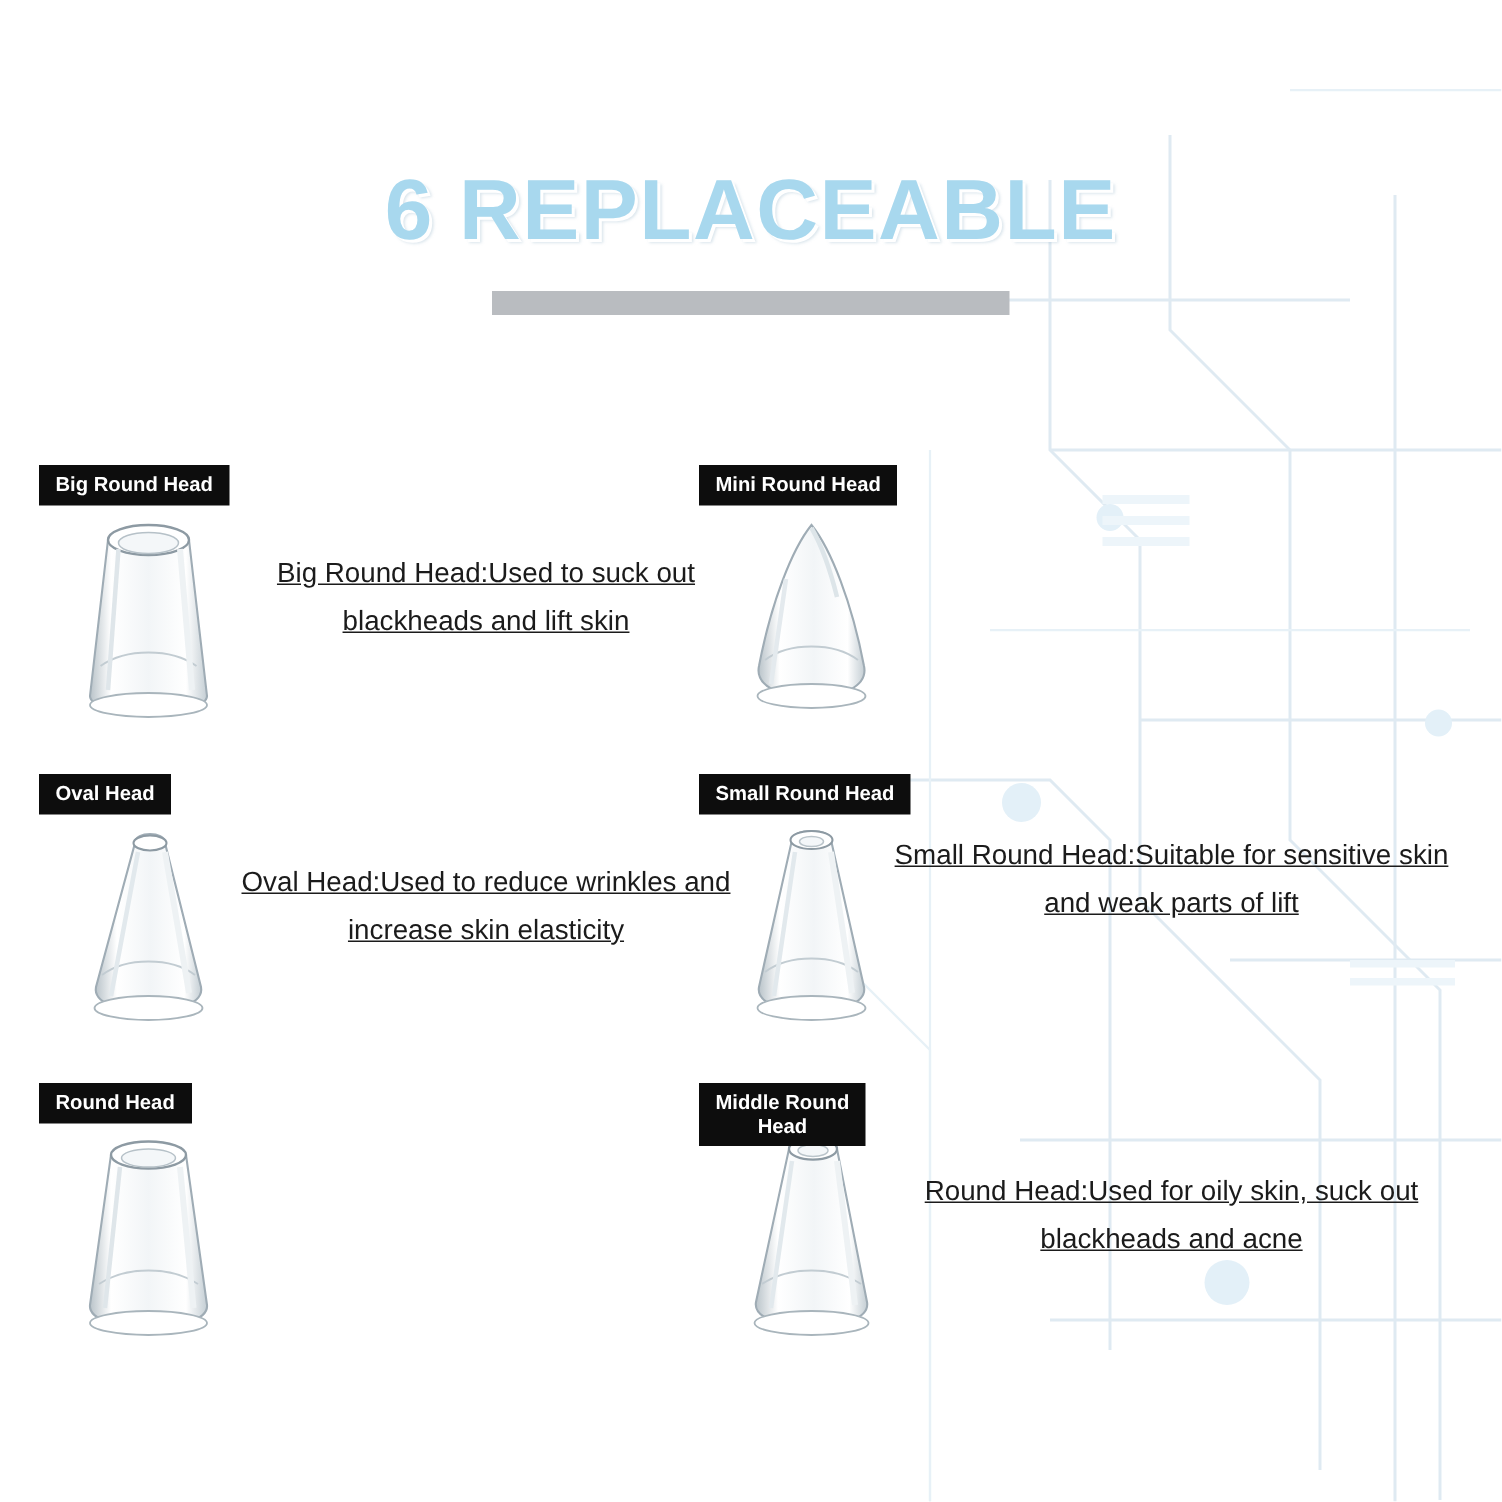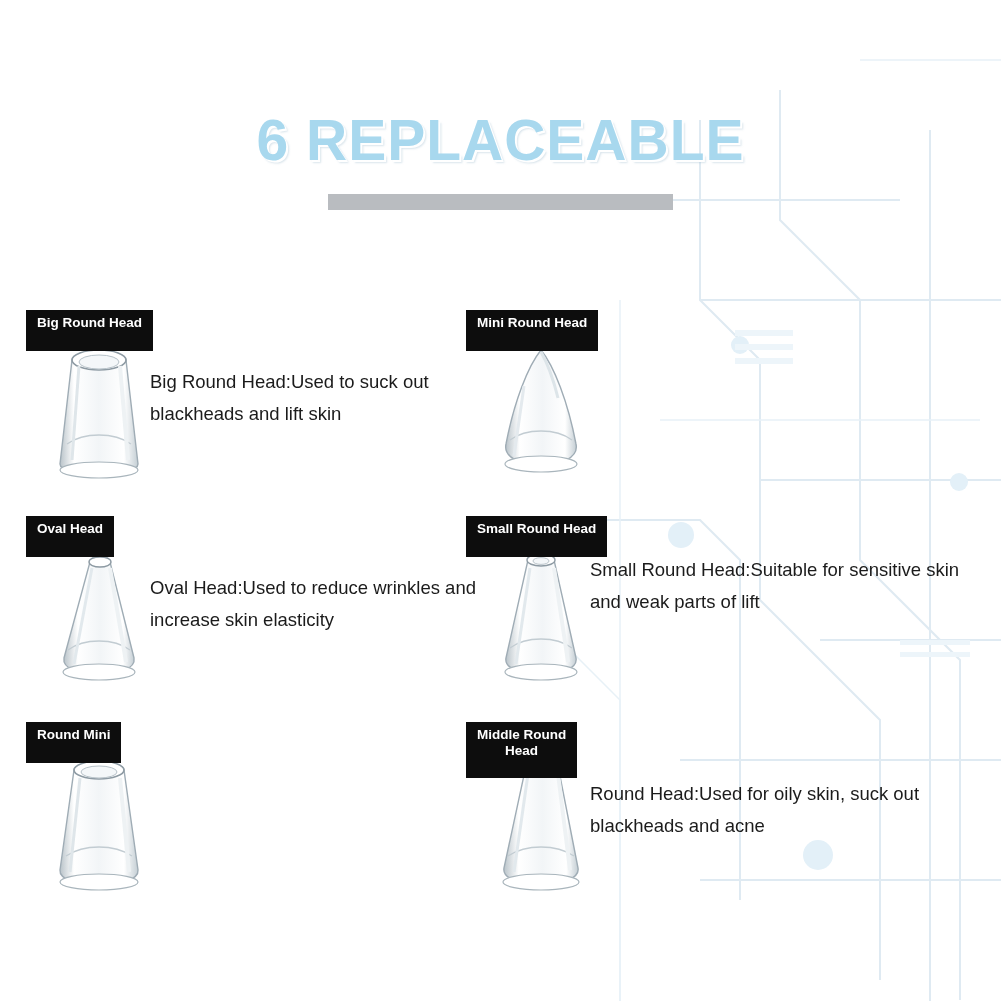--- a/index.html
+++ b/index.html
@@ -66,21 +66,21 @@
   .cell.left  { left: 14px; }
   .cell.right { left: 464px; }
 
   .tag {
     position: absolute;
     top: 10px;
     background: #0d0d0d;
     color: #ffffff;
     font-size: 13.5px;
     font-weight: bold;
-    padding: 5px 11px 20px 11px;
+    padding: 5px 11px 6px 11px;
     line-height: 1.15;
     text-align: center;
     white-space: pre-line;
     z-index: 3;
   }
   .cell.left .tag  { left: 12px; }
   .cell.right .tag { left: 2px; }
 
   .nozzle-wrap {
     position: absolute;
@@ -91,20 +91,22 @@
   }
   .cell.left .nozzle-wrap  { left: 20px; }
   .cell.right .nozzle-wrap { left: 12px; }
 
   .desc {
     position: absolute;
     top: 66px;
     font-size: 18.5px;
     color: #1b1b1b;
     line-height: 1.72;
+    text-align: center;
+    text-decoration: underline;
   }
   .cell.left .desc  { left: 136px; width: 348px; }
   .cell.right .desc { left: 126px; width: 382px; }
 
   .desc.tall { top: 48px; }
 </style>
 </head>
 <body>
 
 <svg class="bg-art" width="1001" height="1001" viewBox="0 0 1001 1001" xmlns="http://www.w3.org/2000/svg">
@@ -248,21 +250,21 @@
         </svg>
       </div>
       <div class="desc tall">Small Round Head:Suitable for sensitive skin and weak parts of lift</div>
     </div>
 
   </div>
 
   <div class="row">
 
     <div class="cell left">
-      <div class="tag">Round Mini</div>
+      <div class="tag">Round Head</div>
       <div class="nozzle-wrap">
         <svg width="130" height="165" viewBox="0 0 130 165" xmlns="http://www.w3.org/2000/svg">
           <defs>
             <linearGradient id="g5" x1="0" y1="0" x2="1" y2="0">
               <stop offset="0%" stop-color="#b9c3c9"></stop>
               <stop offset="18%" stop-color="#ffffff"></stop>
               <stop offset="50%" stop-color="#f2f5f7"></stop>
               <stop offset="82%" stop-color="#ffffff"></stop>
               <stop offset="100%" stop-color="#c4ced4"></stop>
             </linearGradient>

